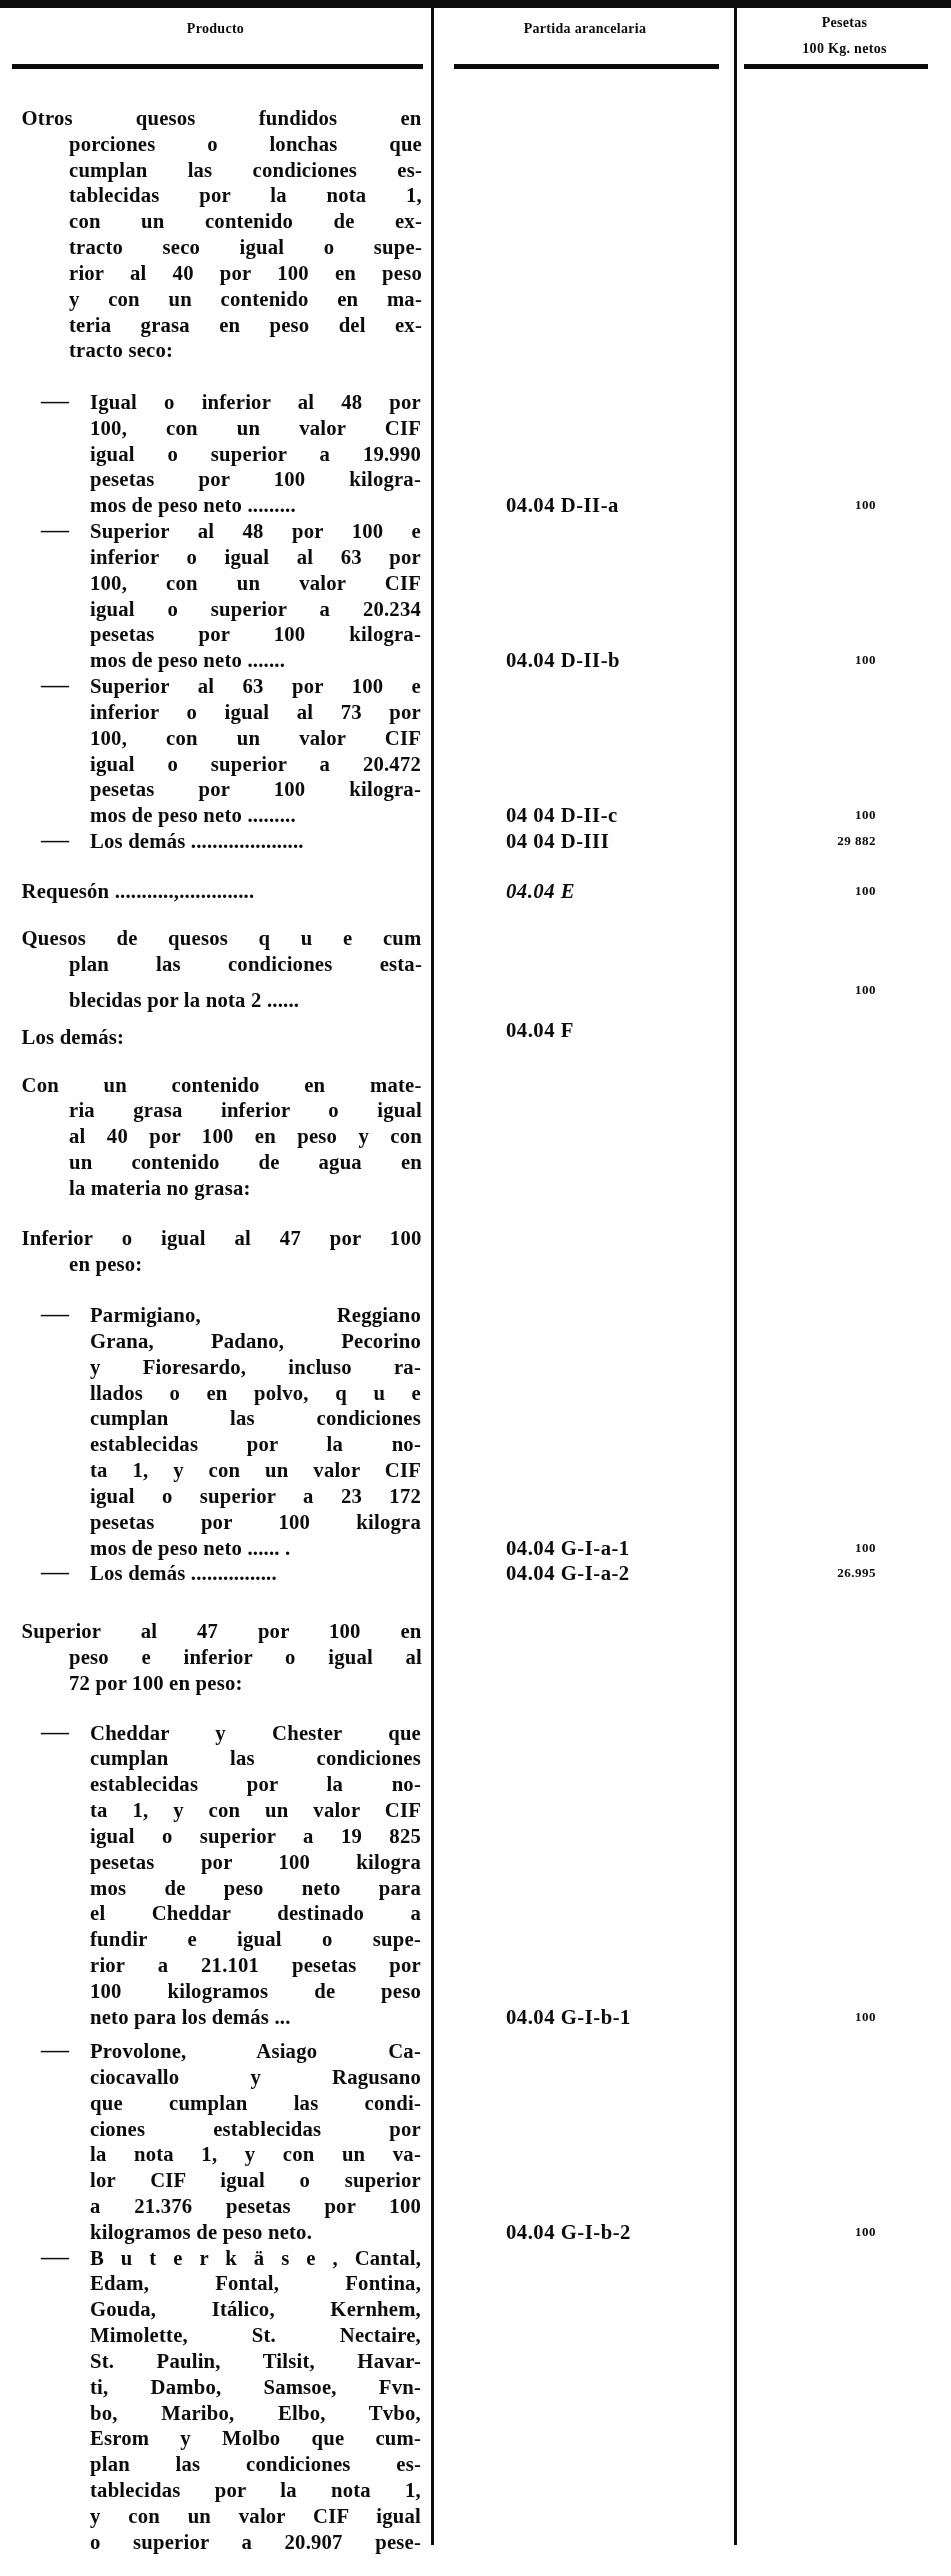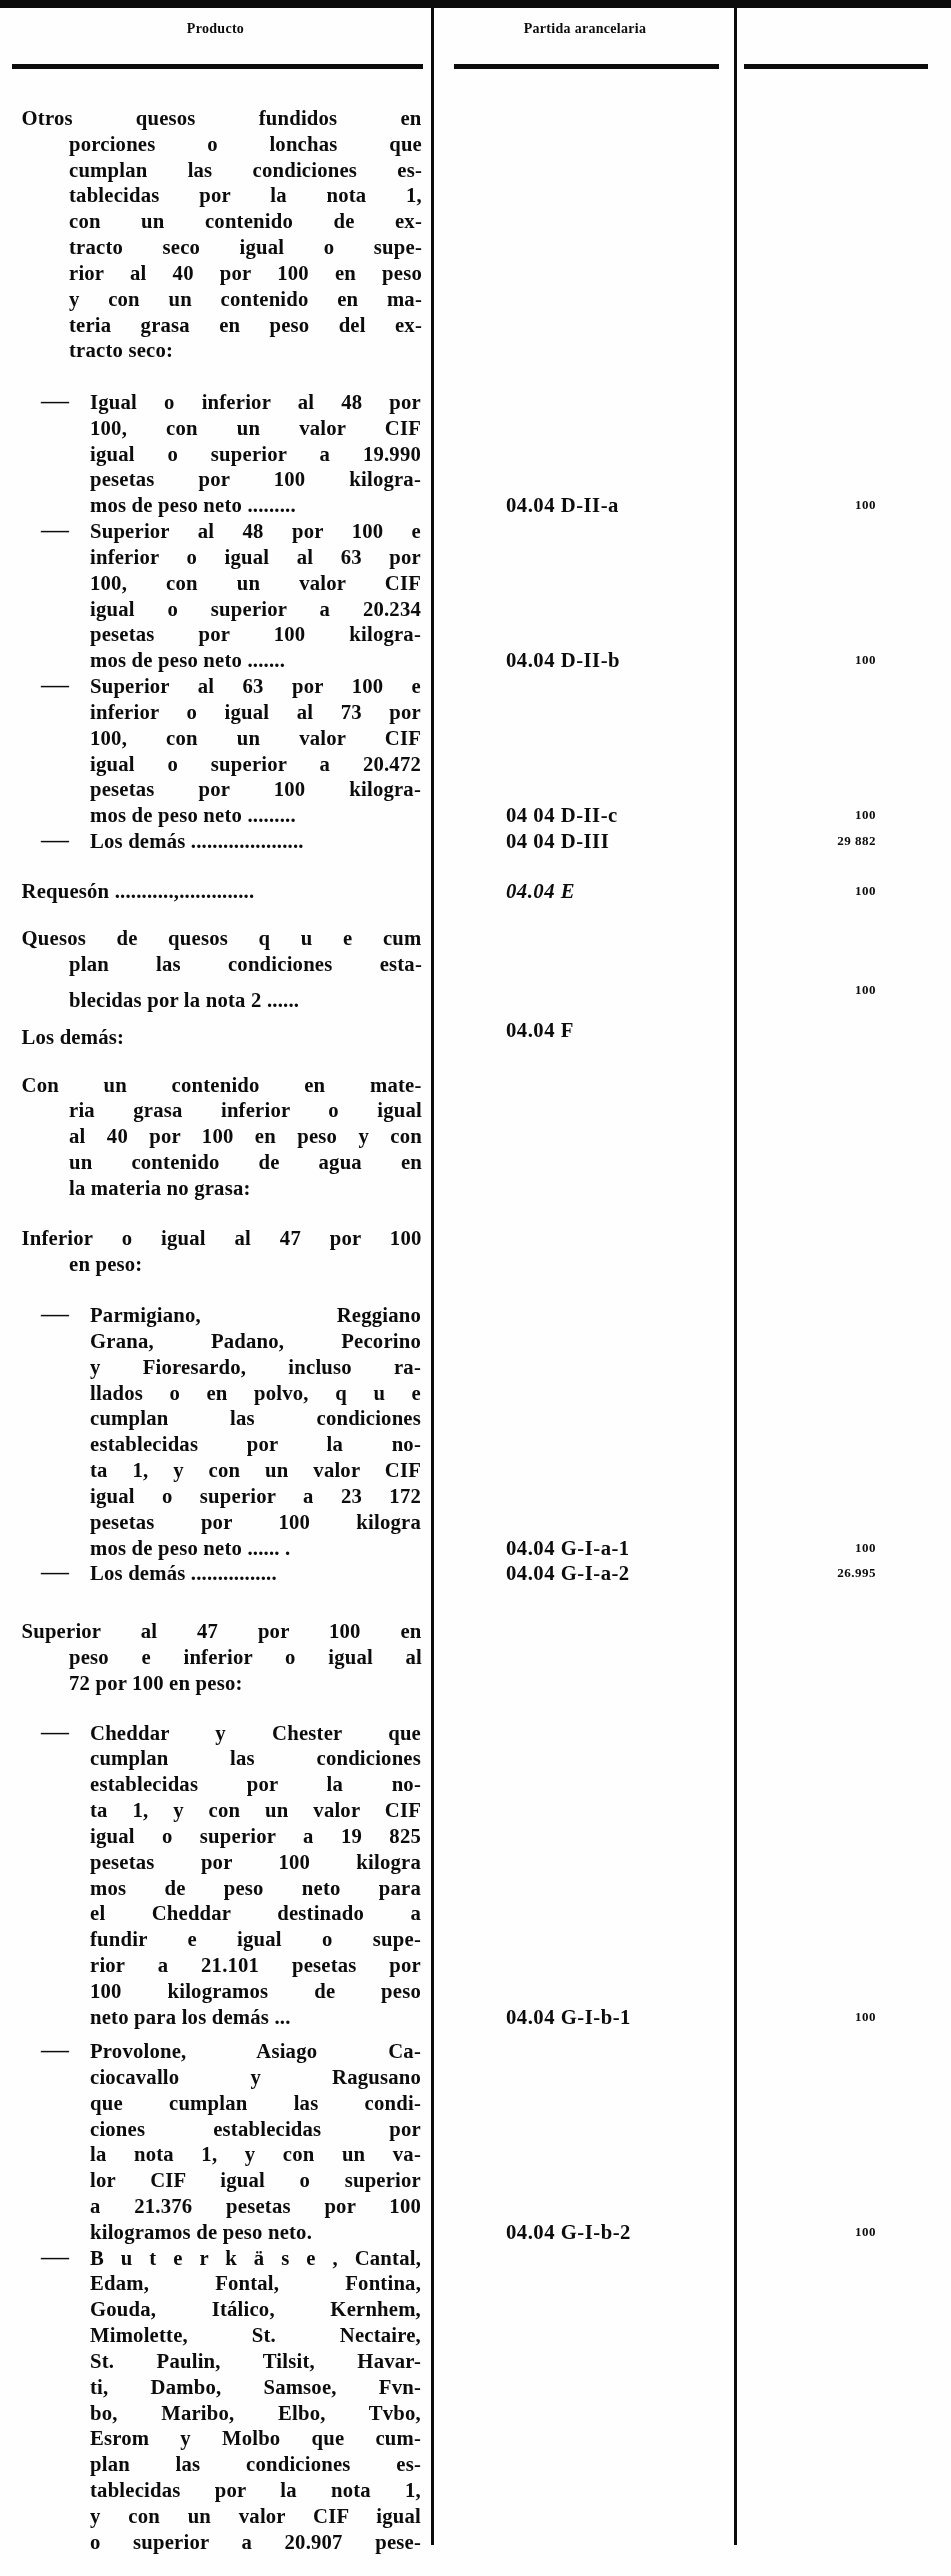--- a/index.html
+++ b/index.html
@@ -46,20 +46,24 @@
 </head>
 <body>
 
 <div class="page">
   <div class="rule-top"></div>
   <div class="vrule v1"></div>
   <div class="vrule v2"></div>
 
   <div class="hdr product">Producto</div>
   <div class="hdr tariff">Partida arancelaria</div>
+  <div class="hdr price">
+    <div>Pesetas</div>
+    <div>100 Kg. netos</div>
+  </div>
 
   <div class="hdr-rule r1"></div>
   <div class="hdr-rule r2"></div>
   <div class="hdr-rule r3"></div>
 
   <div id="product-col">
       <div class="tline j" style="top: 105px; left: 21.5px; width: 400px;">Otros quesos fundidos en</div>
       <div class="tline j" style="top: 131px; left: 69px; width: 353px;">porciones o lonchas que</div>
       <div class="tline j" style="top: 157px; left: 69px; width: 353px;">cumplan las condiciones es-</div>
       <div class="tline j" style="top: 182px; left: 69px; width: 353px;">tablecidas por la nota 1,</div>

